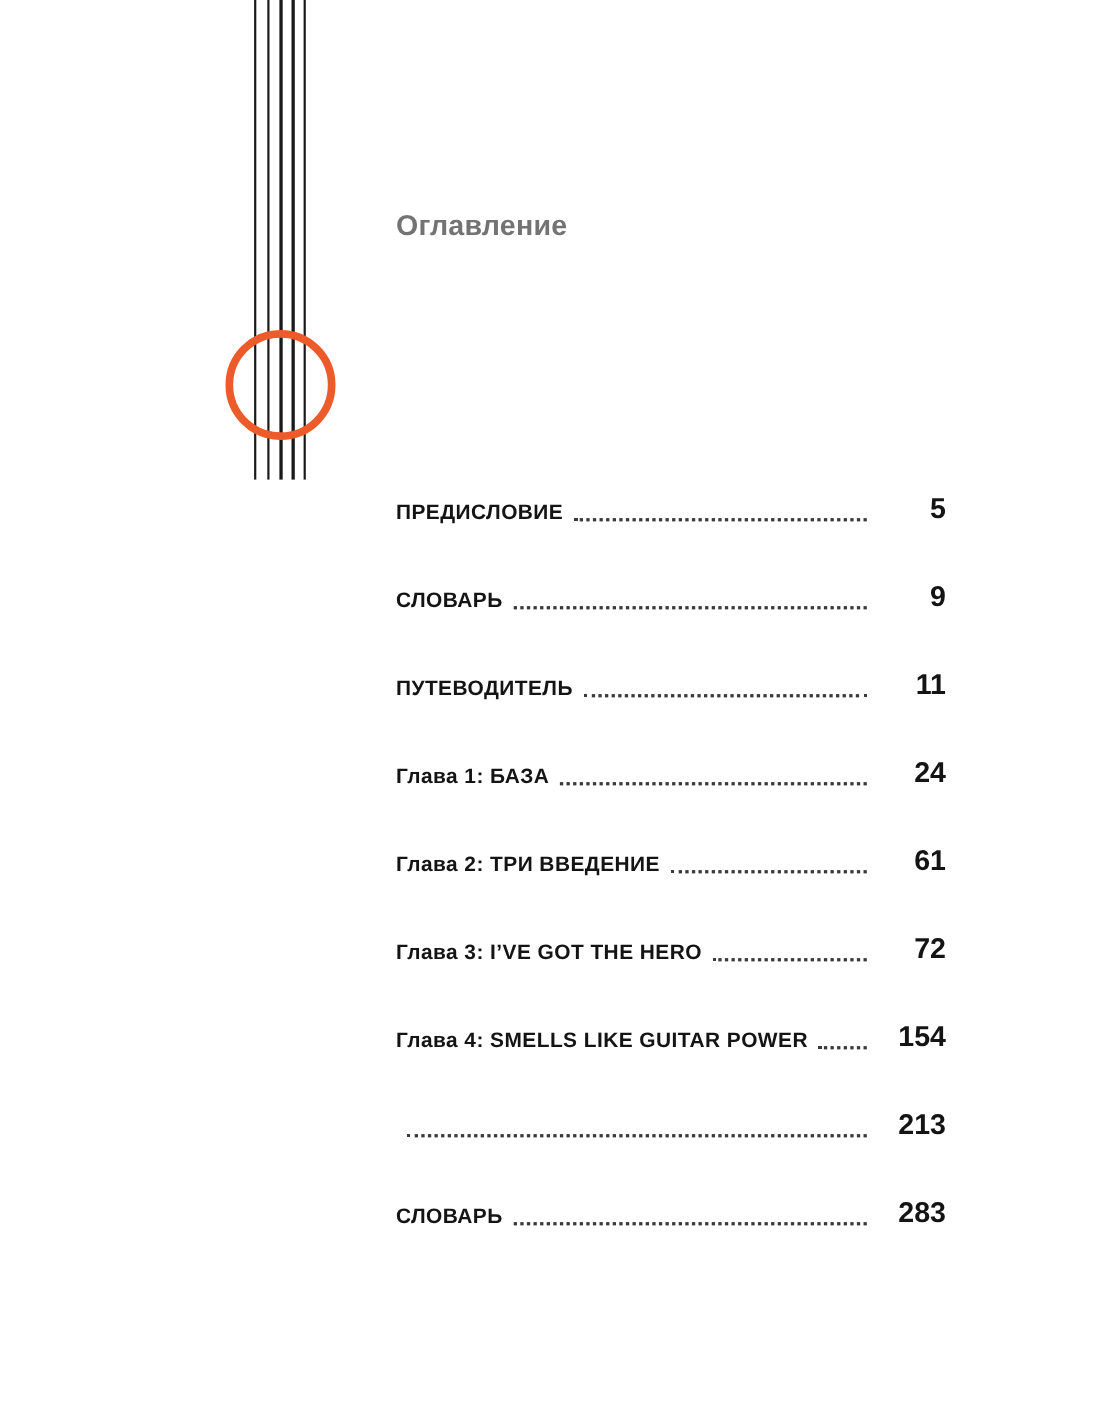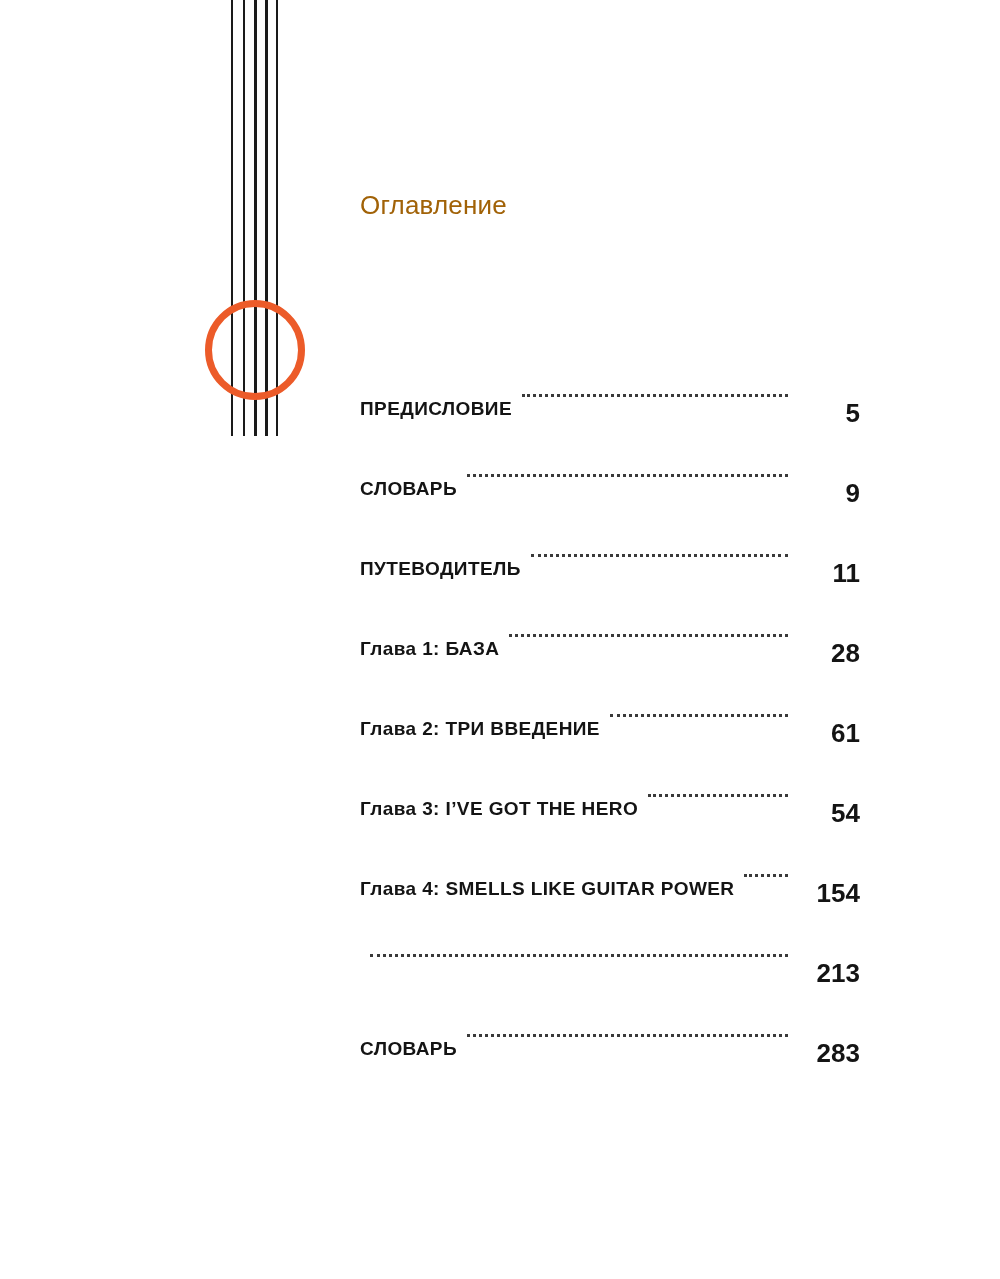--- a/index.html
+++ b/index.html
@@ -40,35 +40,35 @@
     border-radius: 50%;
     box-sizing: border-box;
   }
 
   
   .toc-title {
     position: absolute;
     left: 360px;
     top: 190px;
     font-size: 26px;
-    font-weight: normal;
-    color: #a16207;
+    font-weight: bold;
+    color: #737373;
     letter-spacing: 0.2px;
   }
 
   
   .toc {
     position: absolute;
     left: 360px;
     top: 398px;
     width: 500px;
   }
   .toc-row {
     display: flex;
-    align-items: flex-start;
+    align-items: flex-end;
     height: 80px;
   }
   .toc-label {
     font-size: 19px;
     font-weight: bold;
     letter-spacing: 0.4px;
     white-space: nowrap;
     color: #141414;
   }
   .toc-dots {
@@ -118,33 +118,33 @@
 
   <div class="toc-row">
     <span class="toc-label">ПУТЕВОДИТЕЛЬ</span>
     <span class="toc-dots"></span>
     <span class="toc-page">11</span>
   </div>
 
   <div class="toc-row">
     <span class="toc-label">Глава 1: БАЗА</span>
     <span class="toc-dots"></span>
-    <span class="toc-page">28</span>
+    <span class="toc-page">24</span>
   </div>
 
   <div class="toc-row">
     <span class="toc-label">Глава 2: ТРИ ВВЕДЕНИЕ</span>
     <span class="toc-dots"></span>
     <span class="toc-page">61</span>
   </div>
 
   <div class="toc-row">
     <span class="toc-label">Глава 3: I’VE GOT THE HERO</span>
     <span class="toc-dots"></span>
-    <span class="toc-page">54</span>
+    <span class="toc-page">72</span>
   </div>
 
   <div class="toc-row">
     <span class="toc-label">Глава 4: SMELLS LIKE GUITAR POWER</span>
     <span class="toc-dots"></span>
     <span class="toc-page">154</span>
   </div>
 
   <div class="toc-row">
     <span class="toc-dots"></span>

